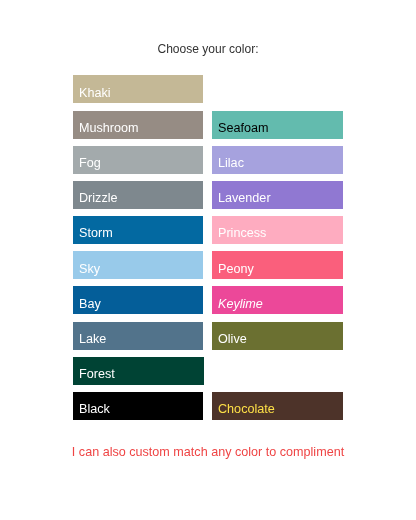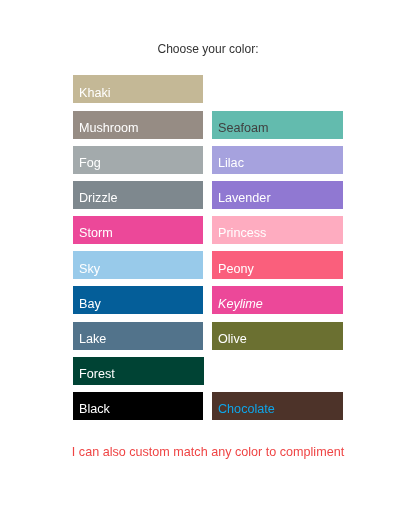--- a/index.html
+++ b/index.html
@@ -36,21 +36,21 @@
     <div class="sw left" style="background-color: rgb(196, 184, 150);">
       <span class="lbl" style="color: rgb(255, 255, 255);">Khaki</span>
     </div>
   </div>
 
   <div class="row">
     <div class="sw left" style="background-color: rgb(150, 140, 132);">
       <span class="lbl" style="color: rgb(255, 255, 255);">Mushroom</span>
     </div>
     <div class="sw right" style="background-color: rgb(99, 187, 174);">
-      <span class="lbl" style="color: #404040; text-align: center;">Seafoam</span>
+      <span class="lbl" style="color: #000000; text-align: center;">Seafoam</span>
     </div>
   </div>
 
   <div class="row">
     <div class="sw left" style="background-color: rgb(163, 170, 172);">
       <span class="lbl" style="color: rgb(255, 255, 255);">Fog</span>
     </div>
     <div class="sw right" style="background-color: rgb(166, 162, 222);">
       <span class="lbl" style="color: rgb(255, 255, 255);">Lilac</span>
     </div>
@@ -59,21 +59,21 @@
   <div class="row">
     <div class="sw left" style="background-color: rgb(126, 136, 142);">
       <span class="lbl" style="color: rgb(255, 255, 255);">Drizzle</span>
     </div>
     <div class="sw right" style="background-color: rgb(144, 120, 210);">
       <span class="lbl" style="color: rgb(255, 255, 255);">Lavender</span>
     </div>
   </div>
 
   <div class="row">
-    <div class="sw left" style="background-color: #ec4899;">
+    <div class="sw left" style="background-color: #0369a1;">
       <span class="lbl" style="color: rgb(255, 255, 255);">Storm</span>
     </div>
     <div class="sw right" style="background-color: rgb(254, 172, 192);">
       <span class="lbl" style="color: rgb(255, 255, 255);">Princess</span>
     </div>
   </div>
 
   <div class="row">
     <div class="sw left" style="background-color: rgb(152, 202, 234);">
       <span class="lbl" style="color: rgb(255, 255, 255);">Sky</span>
@@ -105,21 +105,21 @@
     <div class="sw right" style="background-color: rgb(0, 67, 52);">
       <span class="lbl" style="color: rgb(255, 255, 255);">Forest</span>
     </div>
   </div>
 
   <div class="row">
     <div class="sw left" style="background-color: rgb(0, 0, 0);">
       <span class="lbl" style="color: rgb(255, 255, 255);">Black</span>
     </div>
     <div class="sw right" style="background-color: rgb(77, 51, 41);">
-      <span class="lbl" style="color: #0ea5e9;">Chocolate</span>
+      <span class="lbl" style="color: #fde047;">Chocolate</span>
     </div>
   </div>
 
 </div>
 
 <div id="footnote" style="color: #ef4444;">
   <div>I can also custom match any color to compliment</div>
 </div>
 
 </body></html>

